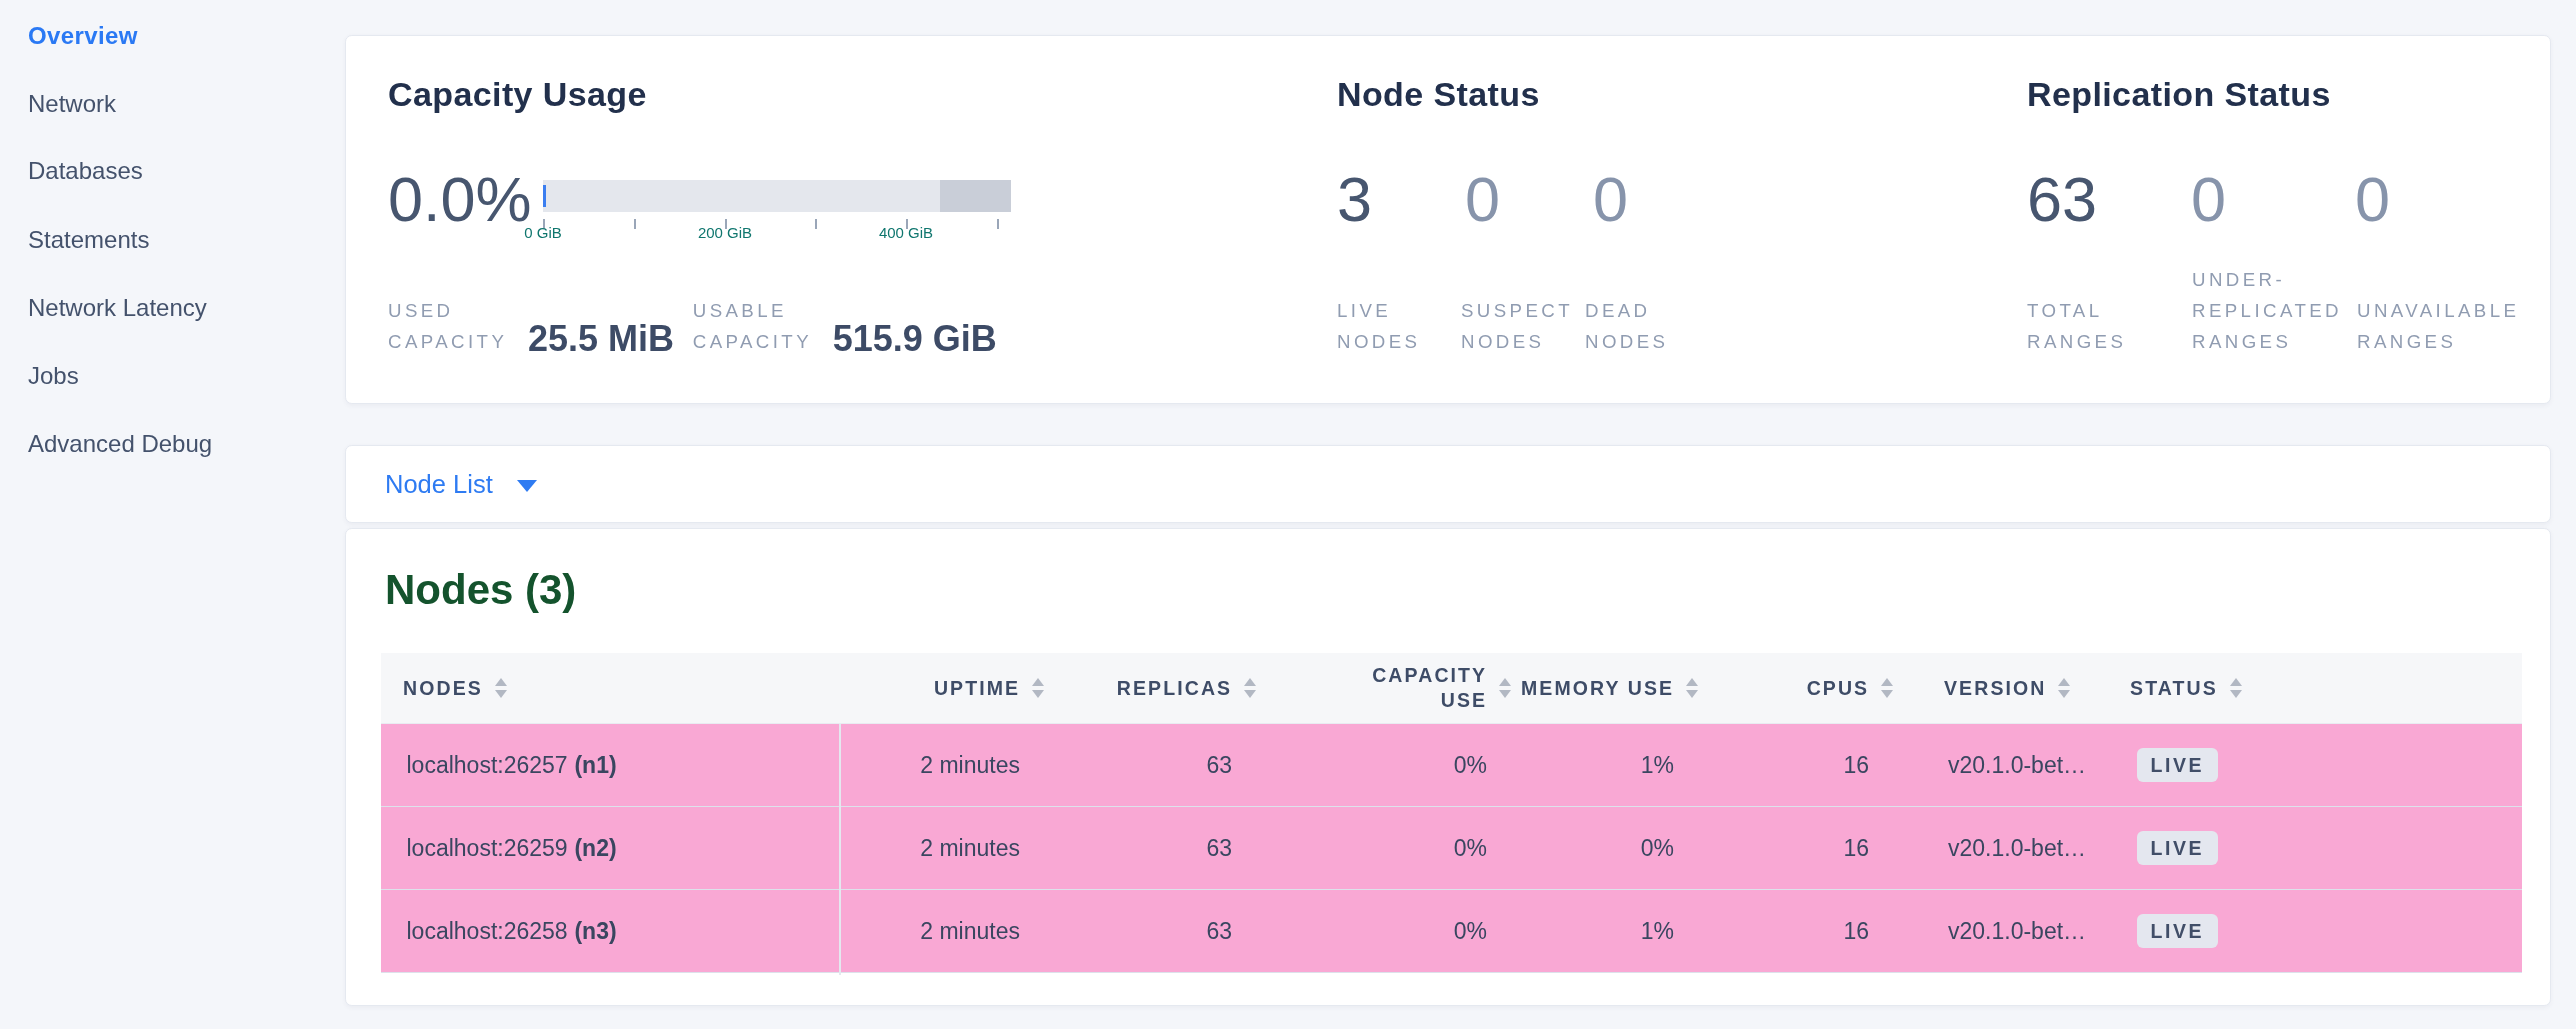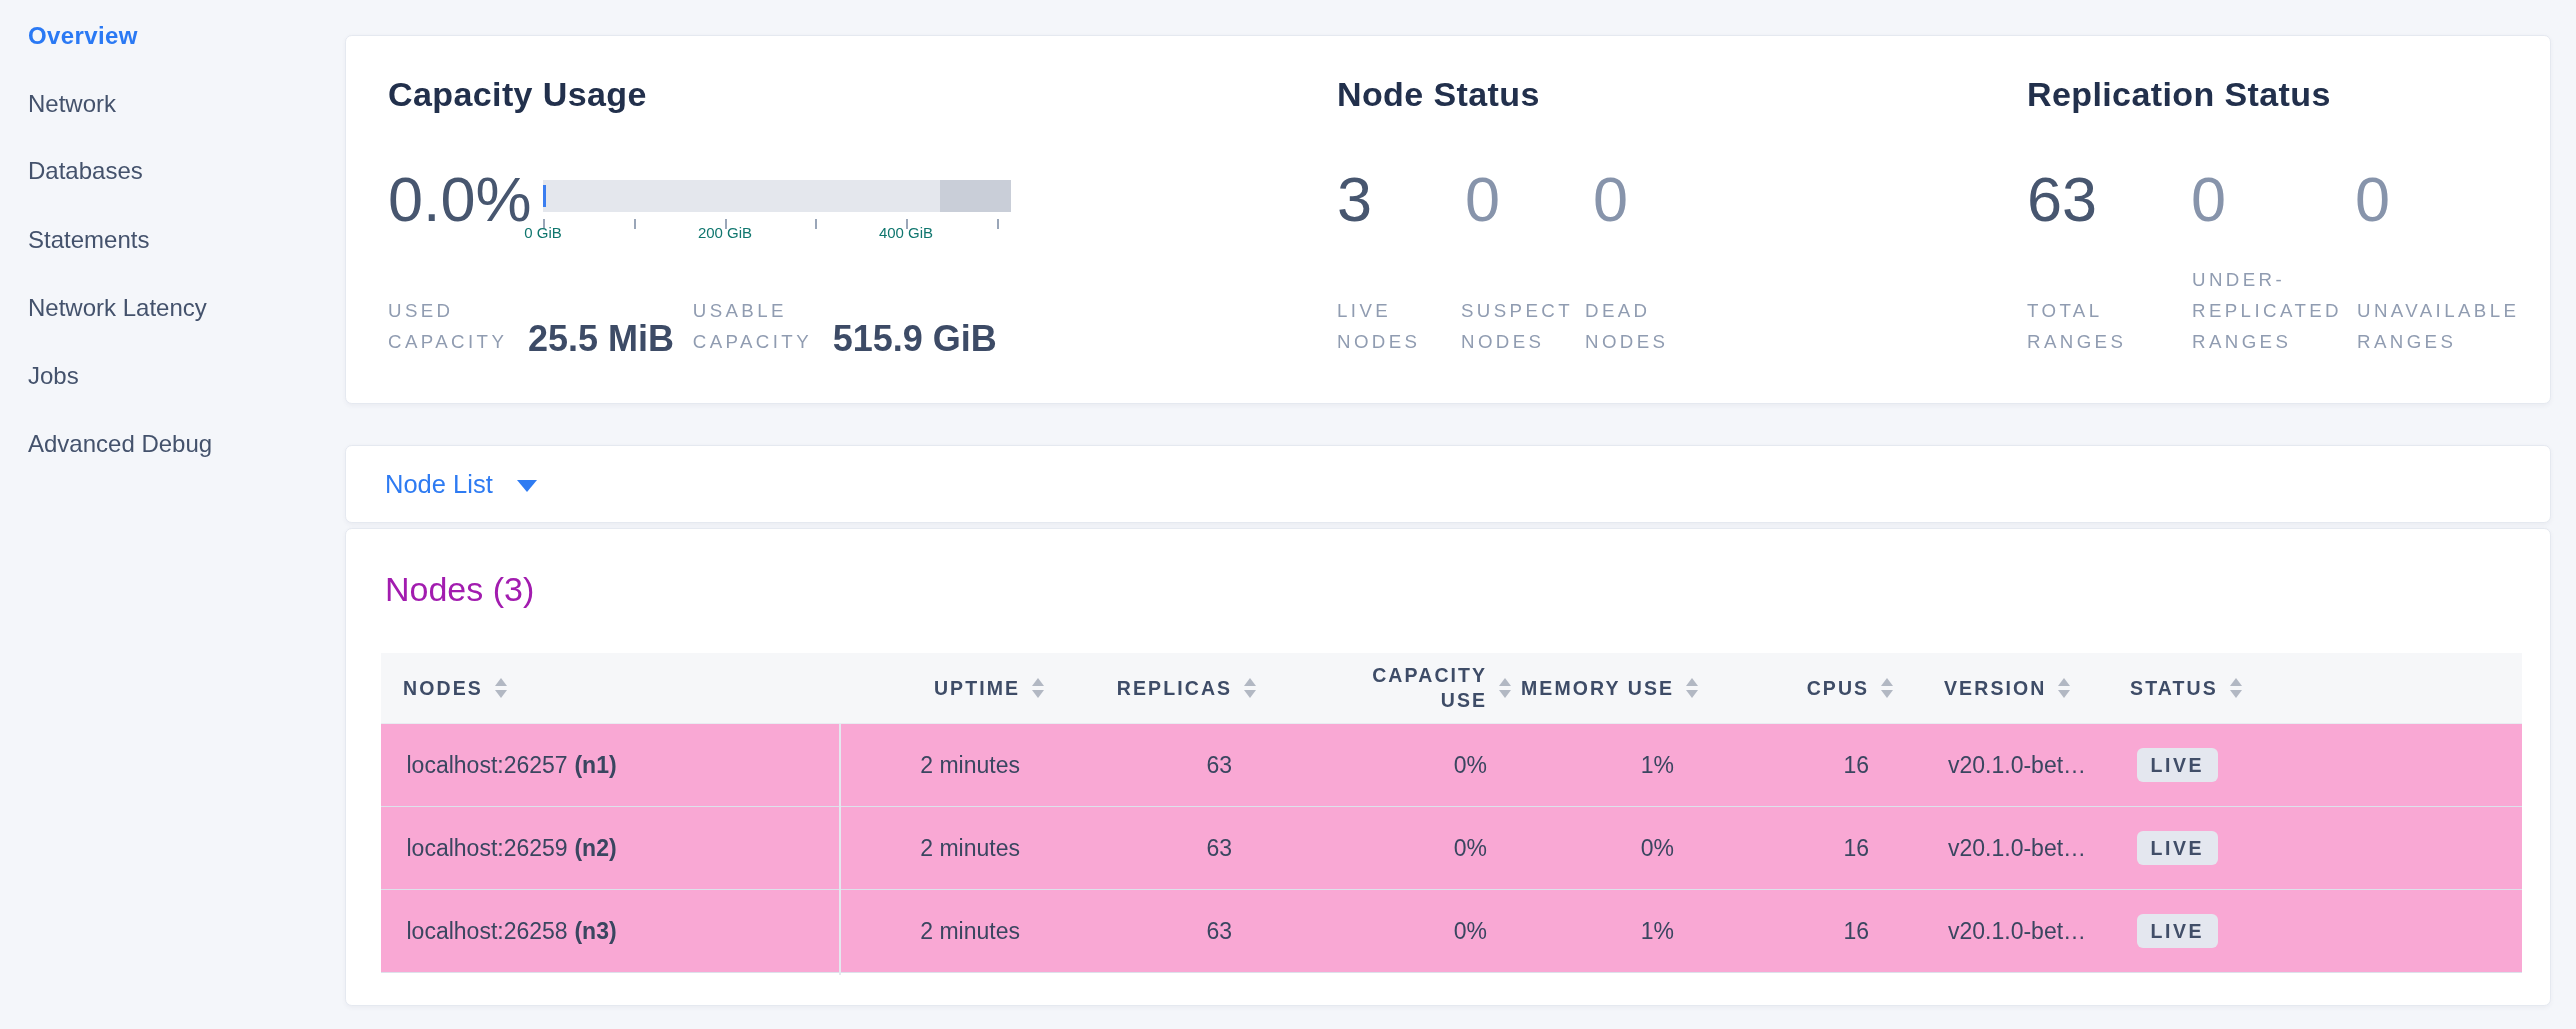--- a/index.html
+++ b/index.html
@@ -65,21 +65,21 @@
   .nodelist-inner { display:flex; align-items:center; height:100%; padding-left:39px; }
   .nodelist-link { display:flex; align-items:center; cursor:pointer; }
   .nodelist-link span { font-size:25.5px; color:#2e7bf2; white-space:nowrap; }
   .caret-down {
     width:0; height:0; margin-left:24px; margin-top:3.4px;
     border-left:10.2px solid transparent; border-right:10.2px solid transparent;
     border-top:12.7px solid #2e7bf2;
   }
 
   
-  #nodes-title { position:absolute; left:39px; top:42px; font-size:34px; line-height:37px; color:#a21caf; font-weight:400; }
+  #nodes-title { position:absolute; left:39px; top:42px; font-size:42px; line-height:37px; color:#14532d; font-weight:700; }
 
   .tbl { position:absolute; left:35px; top:124px; width:2141px; }
   .thead, .trow {
     display:grid;
     grid-template-columns:458px 212px 212px 255px 187px 195px 225px 397px;
     align-items:center;
   }
   .thead { height:71px; background:#f6f7f9; border-bottom:1.7px solid #e9ecf2; }
   .th {
     display:flex; align-items:center; font-size:19.5px; font-weight:bold;

